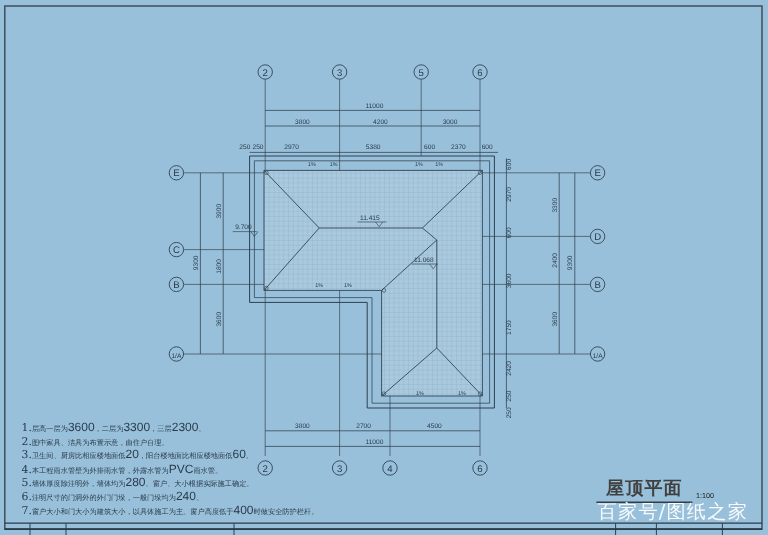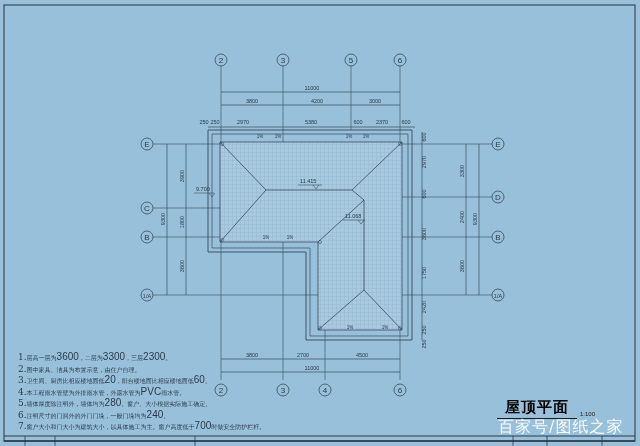--- a/index.html
+++ b/index.html
@@ -3,21 +3,21 @@
 <meta charset="utf-8">
 <style>
   html, body { margin: 0; padding: 0; }
   body { width: 640px; height: 446px; background: #98c0da; overflow: hidden; position: relative; font-family: "DejaVu Sans", sans-serif; }
   #drawing { position: absolute; left: 0; top: 0; width: 640px; height: 446px; }
   .t { font-family: "Liberation Sans", sans-serif; fill: #2a3a4a; }
   .notes { position: absolute; left: 18px; top: 352px; font-size: 6px; color: #2a3a4a; line-height: 10.5px; font-family: "DejaVu Sans", sans-serif; }
   .notes .n { font-size: 9px; font-family: "DejaVu Serif", serif; }
   .notes .big { font-size: 10px; font-family: "Liberation Sans", sans-serif; }
   .title-block { position: absolute; left: 497px; top: 398px; }
-  .title { font-size: 15px; font-weight: bold; color: #000000; font-family: "DejaVu Sans", sans-serif; border-bottom: 1px solid #1c1c1c; padding: 0 8px 1px 8px; letter-spacing: 1px; }
+  .title { font-size: 15px; font-weight: bold; color: #404040; font-family: "DejaVu Sans", sans-serif; border-bottom: 1px solid #1c1c1c; padding: 0 8px 1px 8px; letter-spacing: 1px; }
   .scale { position: absolute; left: 580px; top: 411px; font-size: 6px; color: #1c1c1c; font-family: "Liberation Sans", sans-serif; }
   .watermark { position: absolute; left: 498px; top: 417px; font-size: 16px; color: #ffffff; opacity: 0.92; font-family: "DejaVu Sans", sans-serif; letter-spacing: 1px; }
 </style>
 </head>
 <body>
 
 <svg id="drawing" width="640" height="446" viewBox="0 0 640 446" xmlns="http://www.w3.org/2000/svg">
   <defs>
     <pattern id="tile" width="4" height="4" patternUnits="userSpaceOnUse">
       <rect width="4" height="4" fill="#a9c9de"></rect>
@@ -204,20 +204,20 @@
   <circle cx="221" cy="390" r="0" fill="none"></circle>
 </svg>
 
 <div class="notes">
   <div><span class="n">1.</span><span>层高一层为</span><span class="big">3600</span><span>，二层为</span><span class="big">3300</span><span>，三层</span><span class="big">2300</span><span>。</span></div>
   <div><span class="n">2.</span><span>图中家具、洁具为布置示意，由住户自理。</span></div>
   <div><span class="n">3.</span><span>卫生间、厨房比相应楼地面低</span><span class="big">20</span><span>，阳台楼地面比相应楼地面低</span><span class="big">60</span><span>。</span></div>
   <div><span class="n">4.</span><span>本工程雨水管壁为外排雨水管，外露水管为</span><span class="big">PVC</span><span>雨水管。</span></div>
   <div><span class="n">5.</span><span>墙体厚度除注明外，墙体均为</span><span class="big">280</span><span>。窗户、大小根据实际施工确定。</span></div>
   <div><span class="n">6.</span><span>注明尺寸的门洞外的外门门垛，一般门垛均为</span><span class="big">240</span><span>。</span></div>
-  <div><span class="n">7.</span><span>窗户大小和门大小为建筑大小，以具体施工为主。窗户高度低于</span><span class="big">700</span><span>时做安全防护栏杆。</span></div>
+  <div><span class="n">7.</span><span>窗户大小和门大小为建筑大小，以具体施工为主。窗户高度低于</span><span class="big">400</span><span>时做安全防护栏杆。</span></div>
 </div>
 
 <div class="title-block">
   <div class="title">屋顶平面</div>
 </div>
 <div class="scale">1:100</div>
 <div class="watermark">百家号/图纸之家</div>
 
 </body></html>

